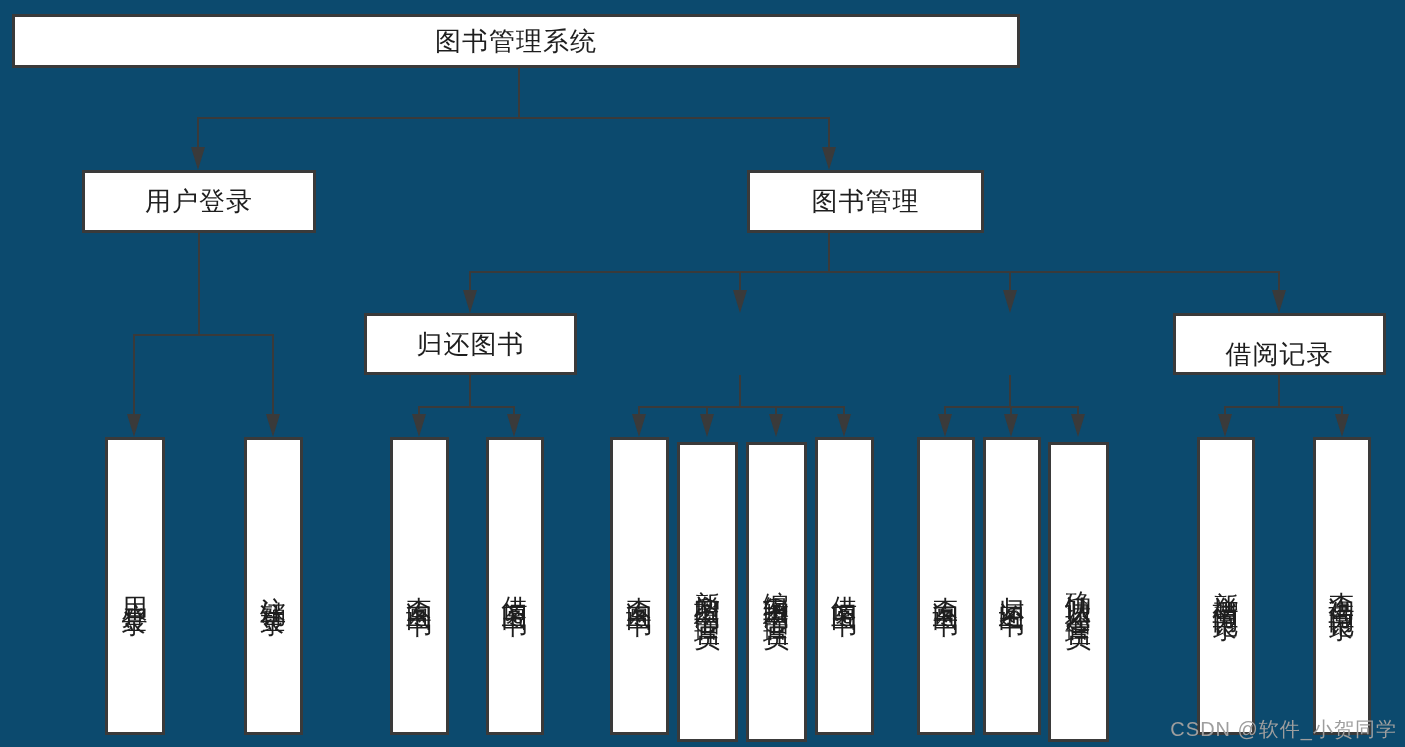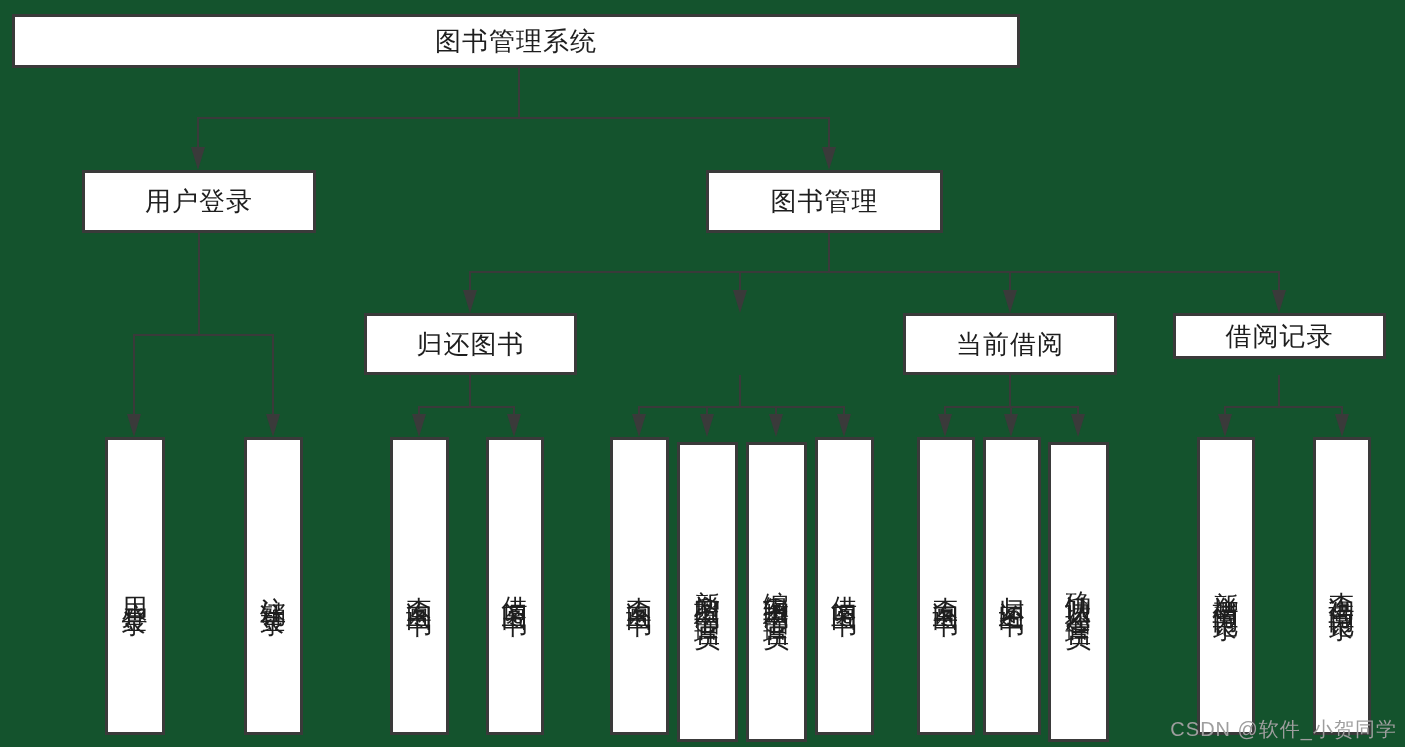--- a/index.html
+++ b/index.html
@@ -1,19 +1,19 @@
 <!DOCTYPE html>
 <html><head>
 <meta charset="utf-8">
 <style>
   html,body{margin:0;padding:0;background:#ffffff;}
   .canvas{
     position:relative;
     width:1405px;height:747px;
-    background:#14532d;
+    background:#0c4a6e;
     font-family:"Liberation Sans","DejaVu Sans",sans-serif;
     overflow:hidden;
   }
   
   .box{
     position:absolute;
     box-sizing:border-box;
     border:3px solid #3a3a3a;
     background:#ffffff;
     display:flex;
@@ -60,21 +60,21 @@
   <div class="vl" style="left:518px;top:68px;height:50px;"></div>
   <div class="hl" style="left:197px;top:117px;width:633px;"></div>
   <div class="vl" style="left:197px;top:117px;height:33px;"></div>
   <div class="arr" style="left:191px;top:147px;"></div>
   <div class="vl" style="left:828px;top:117px;height:33px;"></div>
   <div class="arr" style="left:822px;top:147px;"></div>
 
   <div class="box hbox" style="left:82px;top:170px;width:234px;height:63px;">
     <span>用户登录</span>
   </div>
-  <div class="box hbox" style="left:706px;top:170px;width:237px;height:63px;">
+  <div class="box hbox" style="left:747px;top:170px;width:237px;height:63px;">
     <span>图书管理</span>
   </div>
 
   <div class="vl" style="left:198px;top:233px;height:102px;"></div>
   <div class="hl" style="left:134px;top:334px;width:140px;"></div>
   <div class="vl" style="left:133px;top:334px;height:82px;"></div>
   <div class="arr" style="left:127px;top:414px;"></div>
   <div class="vl" style="left:272px;top:334px;height:82px;"></div>
   <div class="arr" style="left:266px;top:414px;"></div>
 
@@ -85,24 +85,21 @@
   <div class="vl" style="left:739px;top:271px;height:21px;"></div>
   <div class="arr" style="left:733px;top:290px;"></div>
   <div class="vl" style="left:1009px;top:271px;height:21px;"></div>
   <div class="arr" style="left:1003px;top:290px;"></div>
   <div class="vl" style="left:1278px;top:271px;height:21px;"></div>
   <div class="arr" style="left:1272px;top:290px;"></div>
 
   <div class="box hbox" style="left:364px;top:313px;width:213px;height:62px;">
     <span>归还图书</span>
   </div>
-  <div class="box hbox" style="left:903px;top:313px;width:214px;height:62px;">
-    <span>当前借阅</span>
-  </div>
-  <div class="box hbox" style="left:1173px;top:313px;width:213px;height:46px;">
+  <div class="box hbox" style="left:1173px;top:313px;width:213px;height:62px;align-items:flex-end;">
     <span>借阅记录</span>
   </div>
 
   <div class="vl" style="left:469px;top:375px;height:32px;"></div>
   <div class="hl" style="left:419px;top:406px;width:96px;"></div>
   <div class="vl" style="left:418px;top:406px;height:10px;"></div>
   <div class="arr" style="left:412px;top:414px;"></div>
   <div class="vl" style="left:513px;top:406px;height:10px;"></div>
   <div class="arr" style="left:507px;top:414px;"></div>
 

